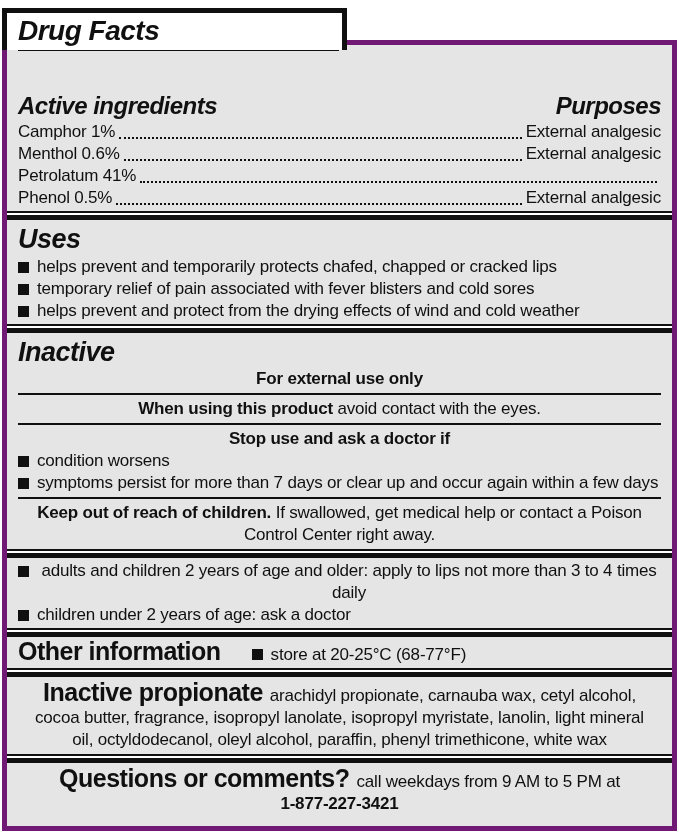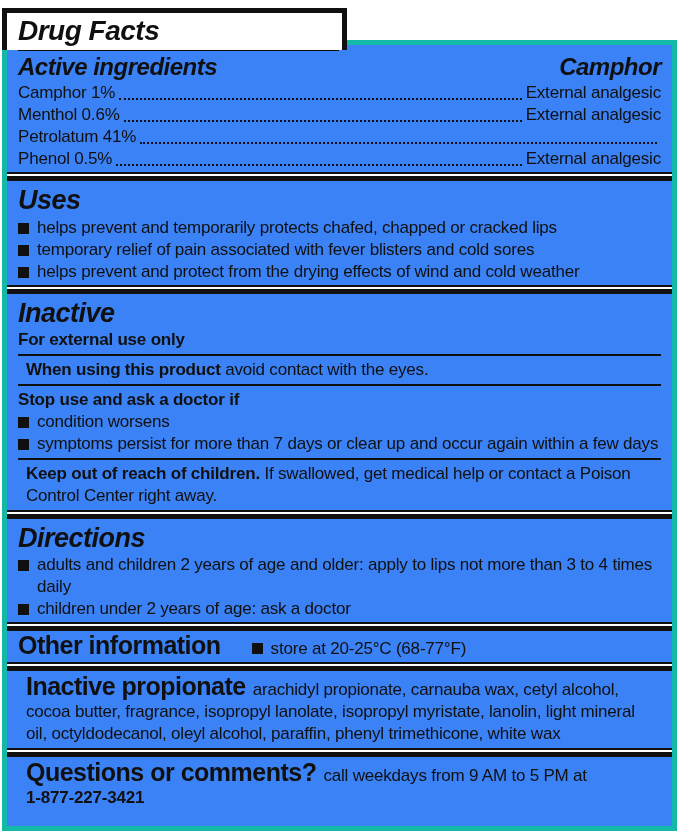--- a/index.html
+++ b/index.html
@@ -14,22 +14,22 @@
     overflow: hidden;
   }
 
   
   .label {
     position: absolute;
     left: 2px;
     top: 40px;
     width: 675px;
     height: 791px;
-    border: 5px solid #14b8a6;
-    background: #3b82f6;
+    border: 5px solid #701a75;
+    background: #e5e5e5;
   }
 
   .tab {
     position: absolute;
     left: -5px;
     top: -37px;
     width: 345px;
     height: 42px;
     border: 5px solid #101010;
     border-bottom: none;
@@ -69,30 +69,31 @@
     line-height: 1.05;
     letter-spacing: -0.5px;
     margin: 3px 0 2px;
   }
   .h-sub {
     font-style: italic;
     font-weight: 700;
     font-size: 24px;
     line-height: 1.1;
     letter-spacing: -0.5px;
+    margin-top: 39px;
   }
   .h-inline {
     font-weight: 700;
     font-size: 25px;
     line-height: 1;
     letter-spacing: -0.5px;
     margin-right: 7px;
   }
 
-  .txt { font-size: 17px; line-height: 22px; letter-spacing: -0.2px; }
+  .txt { font-size: 17px; line-height: 22px; letter-spacing: -0.2px; text-align: center; }
   .b   { font-weight: 700; }
 
   .ai-head {
     display: flex;
     justify-content: space-between;
     align-items: baseline;
     margin-bottom: 2px;
   }
 
   .ai-row {
@@ -143,21 +144,21 @@
     <div class="tab">
       <div class="title">Drug Facts</div>
     </div>
 
     <div class="body">
 
       <div class="sec">
         <div class="title-underline"></div>
         <div class="ai-head">
           <span class="h-sub">Active ingredients</span>
-          <span class="h-sub">Camphor</span>
+          <span class="h-sub">Purposes</span>
         </div>
         <div class="ai-row">
           <span class="ai-name">Camphor 1%</span>
           <span class="leader"></span>
           <span class="ai-purpose">External analgesic</span>
         </div>
         <div class="ai-row">
           <span class="ai-name">Menthol 0.6%</span>
           <span class="leader"></span>
           <span class="ai-purpose">External analgesic</span>
@@ -230,21 +231,20 @@
         </p>
       </div>
 
       <div class="divider">
         <div class="dthin"></div>
           <div class="dgap"></div>
           <div class="dthick"></div>
       </div>
 
       <div class="sec">
-        <div class="h-main">Directions</div>
         <ul class="bullets txt">
           <li>
             <span class="sq"></span>
             <span>adults and children 2 years of age and older: apply to lips not more than 3 to 4 times daily</span>
           </li>
           <li>
             <span class="sq"></span>
             <span>children under 2 years of age: ask a doctor</span>
           </li>
         </ul>

